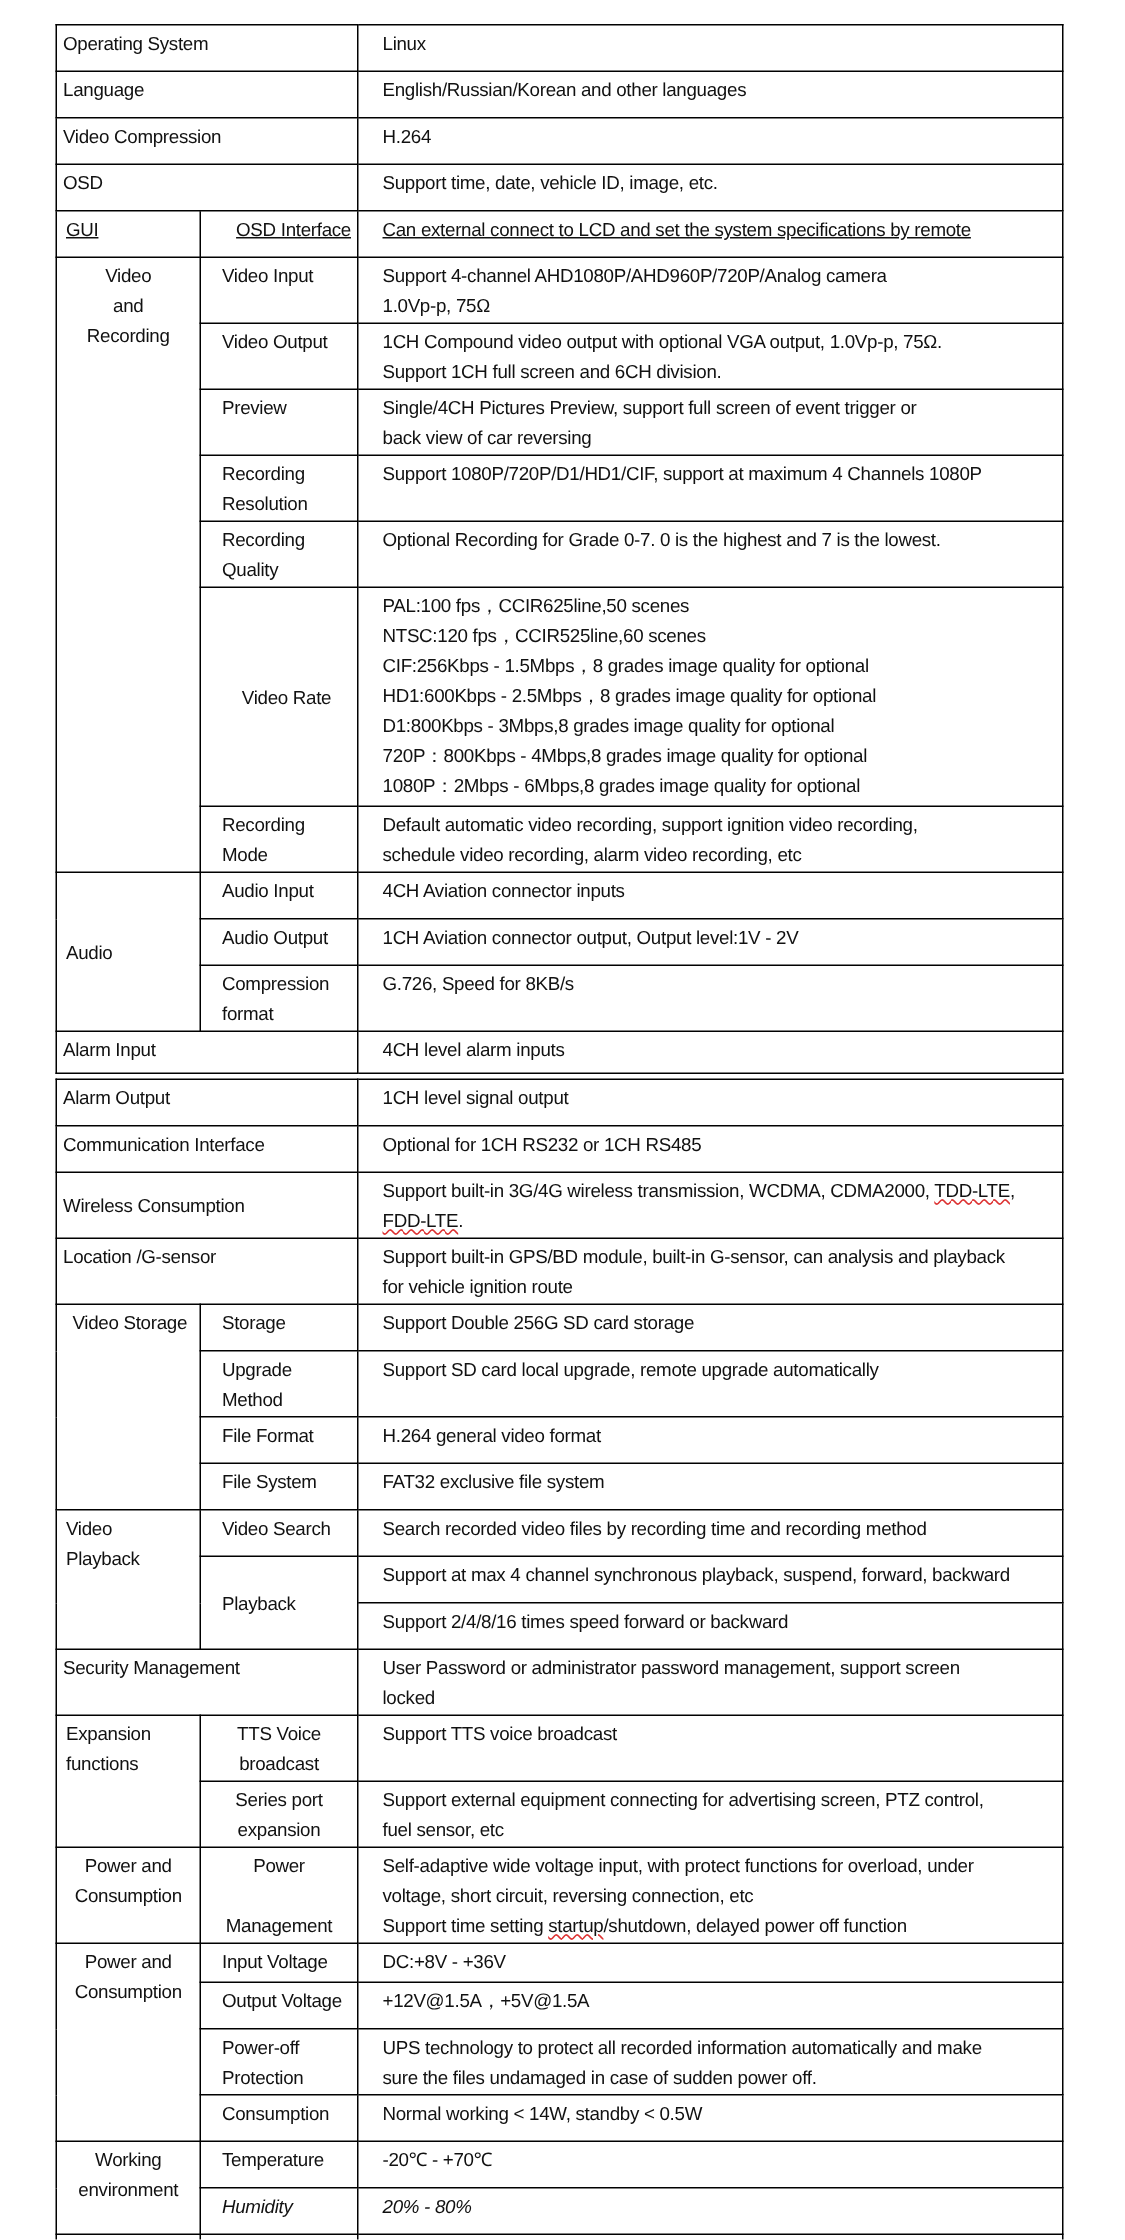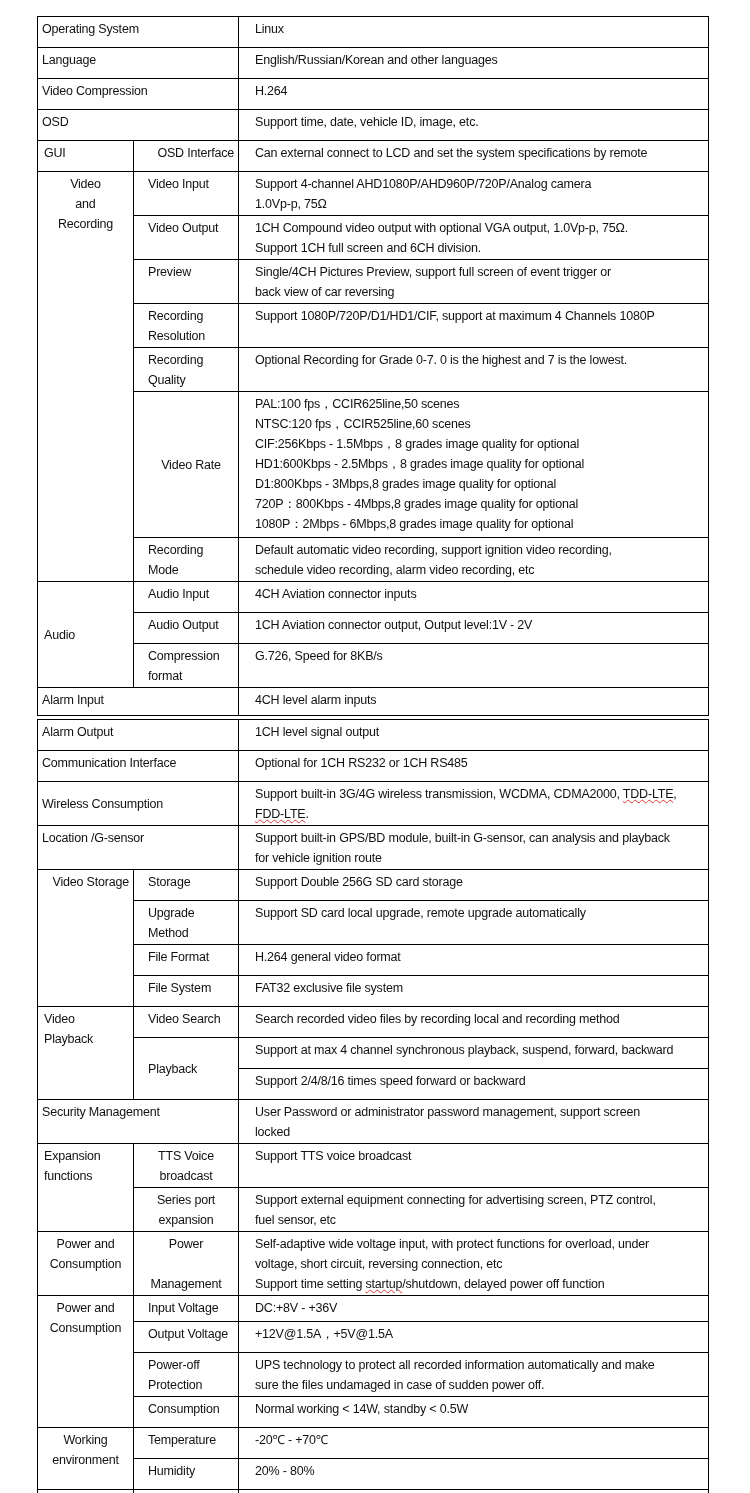--- a/index.html
+++ b/index.html
@@ -50,21 +50,21 @@
         <td class="value">
           <span class="line">H.264</span>
         </td>
       </tr>
       <tr style="height: 31px;">
         <td colspan="2" class="center">OSD</td>
         <td class="value">
           <span class="line">Support    time, date, vehicle ID, image, etc.</span>
         </td>
       </tr>
-      <tr style="height: 31px;">
+      <tr style="height: 31px; text-decoration: underline;">
         <td rowspan="1" style="text-align: left; padding-left: 6px;">
           <span class="line">GUI</span>
         </td>
         <td style="text-align: right; padding-left: 14px;">
           <span class="line">OSD Interface</span>
         </td>
         <td class="value">
           <span class="line">Can external connect to LCD and set the system specifications by remote</span>
         </td>
       </tr>
@@ -199,21 +199,21 @@
         </td>
       </tr>
       <tr style="height: 42px;">
         <td colspan="2" class="center">Location /G-sensor</td>
         <td class="value">
           <span class="line">Support built-in GPS/BD module, built-in G-sensor, can analysis and playback</span>
           <span class="line">for vehicle ignition route</span>
         </td>
       </tr>
       <tr style="height: 31px;">
-        <td rowspan="4" style="text-align: right; padding-left: 6px;">
+        <td rowspan="4" style="text-align: center; padding-left: 6px;">
           <span class="line">Video Storage</span>
         </td>
         <td style="text-align: left; padding-left: 14px;">
           <span class="line">Storage</span>
         </td>
         <td class="value">
           <span class="line">Support Double 256G SD card storage</span>
         </td>
       </tr>
       <tr style="height: 36px;">
@@ -243,21 +243,21 @@
       </tr>
       <tr style="height: 31px;">
         <td rowspan="3" style="text-align: left; padding-left: 6px;">
           <span class="line">Video</span>
           <span class="line">Playback</span>
         </td>
         <td style="text-align: left; padding-left: 14px;">
           <span class="line">Video Search</span>
         </td>
         <td class="value">
-          <span class="line">Search recorded video files by recording local and recording method</span>
+          <span class="line">Search recorded video files by recording time and recording method</span>
         </td>
       </tr>
       <tr style="height: 31px;">
         <td rowspan="2" style="text-align: left; padding-left: 14px; vertical-align: middle;">
           <span class="line">Playback</span>
         </td>
         <td class="value">
           <span class="line">Support at max 4 channel synchronous playback, suspend, forward, backward</span>
         </td>
       </tr>
@@ -355,21 +355,21 @@
           <span class="line">Working</span>
           <span class="line">environment</span>
         </td>
         <td style="text-align: left; padding-left: 14px;">
           <span class="line">Temperature</span>
         </td>
         <td class="value">
           <span class="line">-20℃ - +70℃</span>
         </td>
       </tr>
-      <tr style="height: 31px;">
+      <tr style="height: 31px; font-style: italic;">
         <td style="text-align: left; padding-left: 14px;">
           <span class="line">Humidity</span>
         </td>
         <td class="value">
           <span class="line">20% - 80%</span>
         </td>
       </tr>
       <tr style="height: 31px;">
         <td rowspan="2" style="text-align: center; padding-left: 4px;">
           <span class="line">Size and</span>

